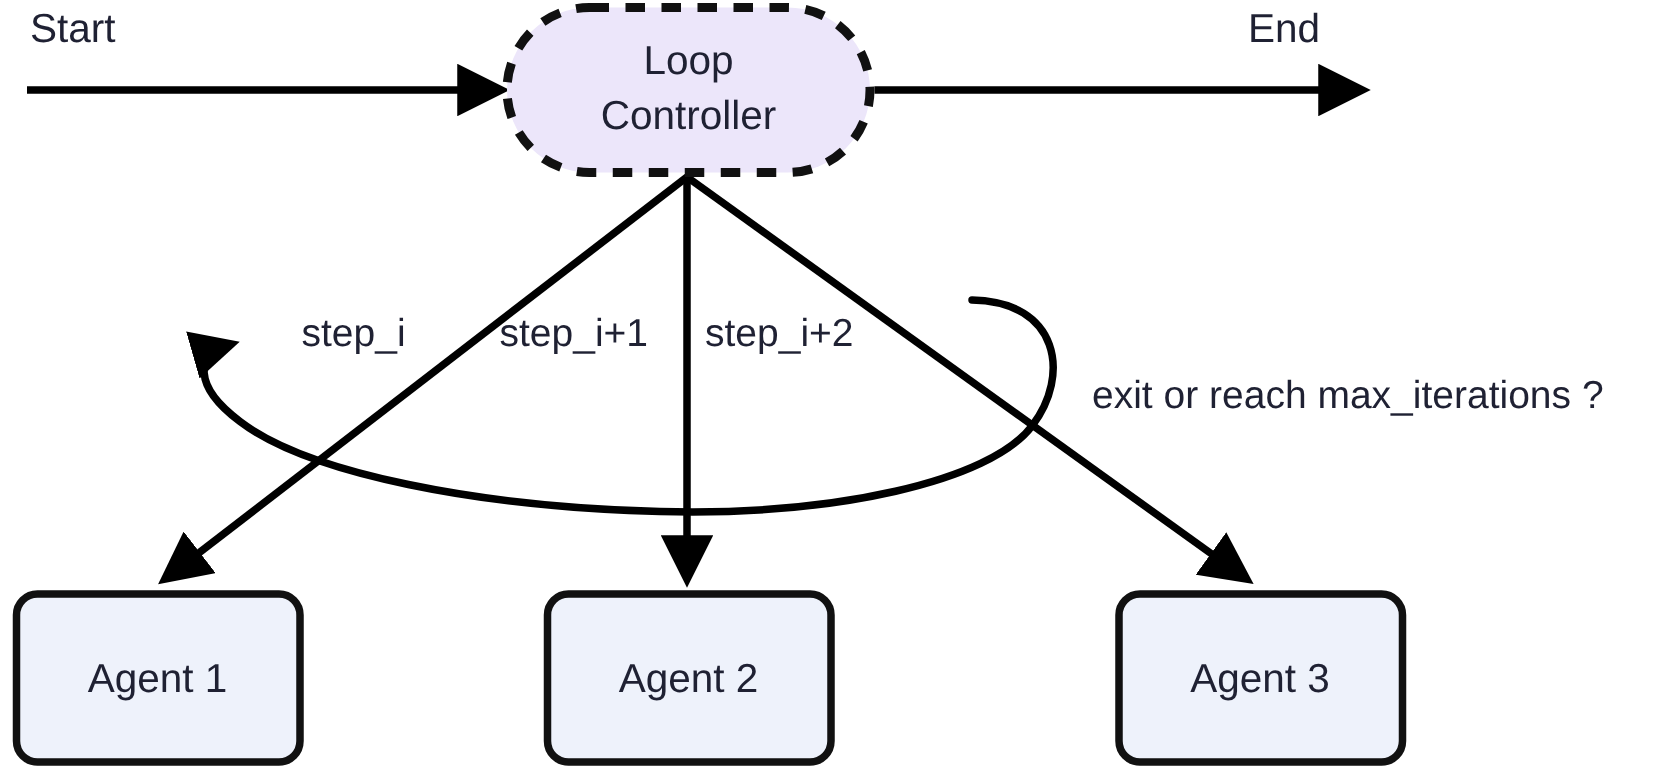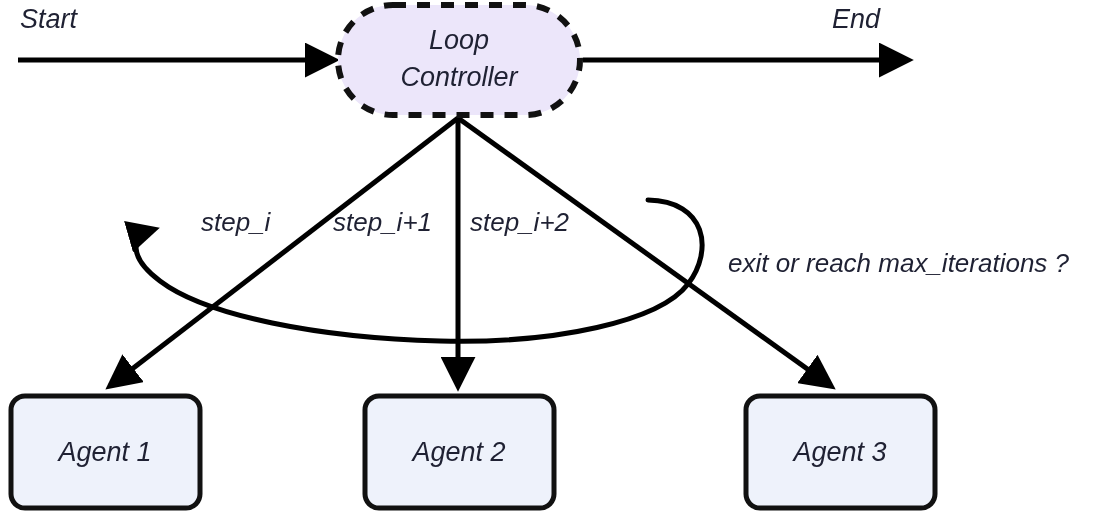--- a/index.html
+++ b/index.html
@@ -7,21 +7,20 @@
     padding: 0;
     background: #ffffff;
   }
   #stage {
     position: relative;
     width: 1112px;
     height: 520px;
     background: #ffffff;
     overflow: hidden;
     font-family: "Liberation Sans", sans-serif;
-    font-style: italic;
   }
   #diagram-svg {
     position: absolute;
     left: 0;
     top: 0;
     width: 1112px;
     height: 520px;
   }
   .node-label {
     font-family: "Liberation Sans", sans-serif;

